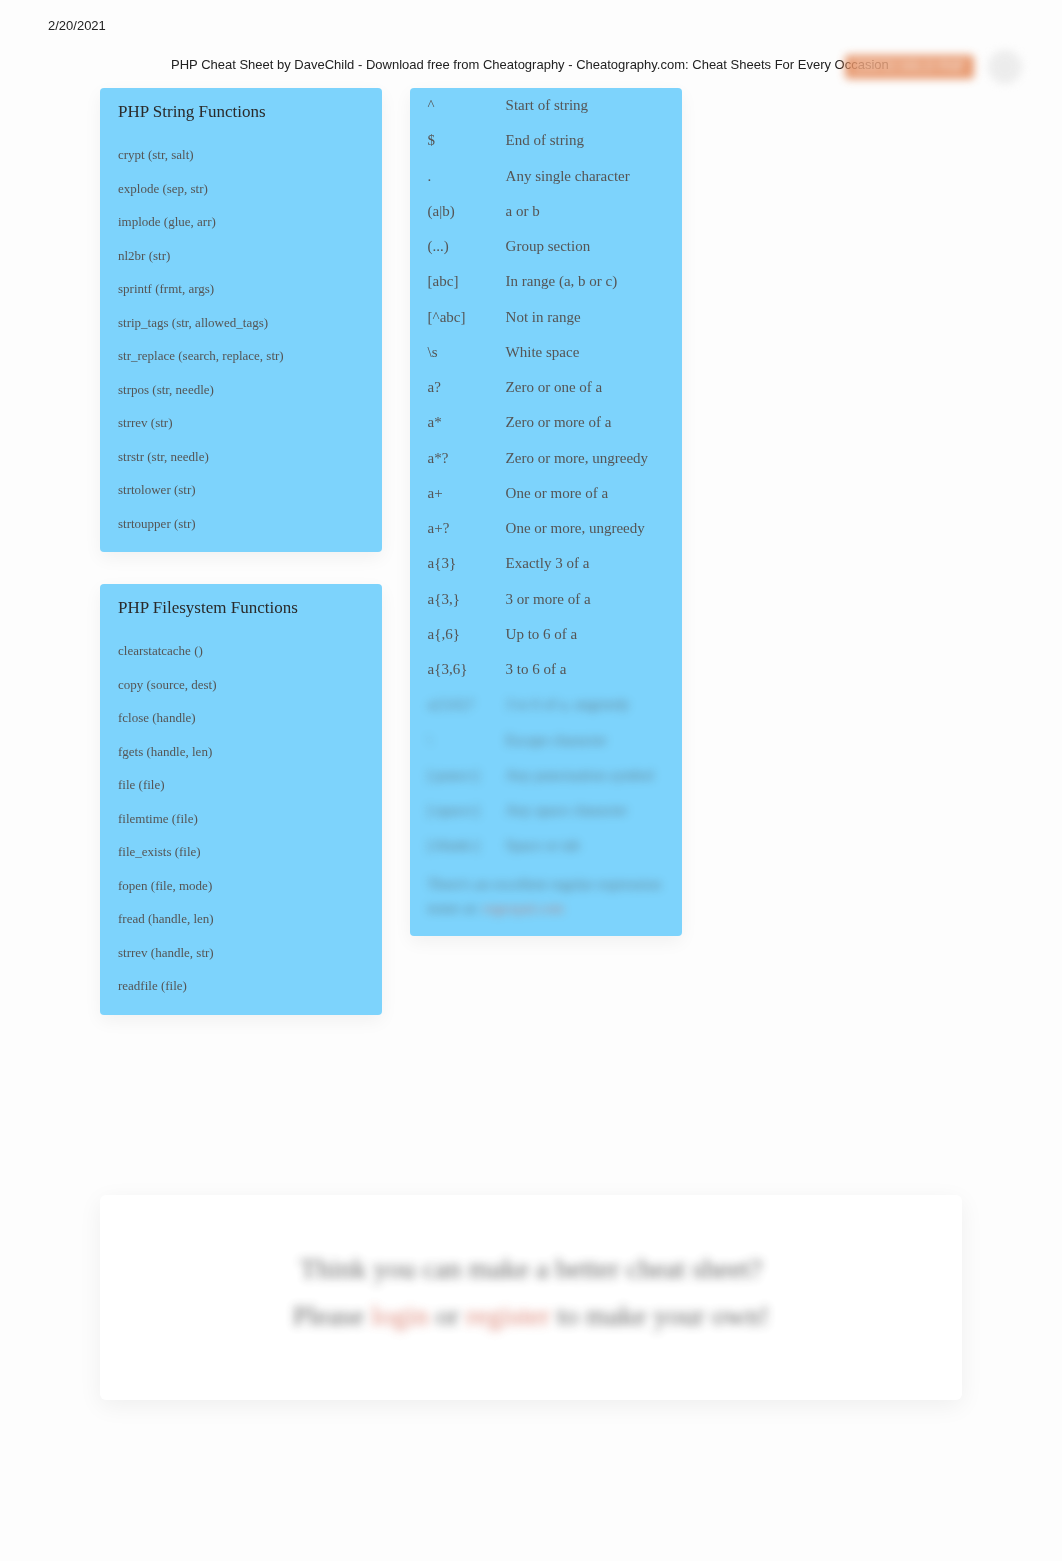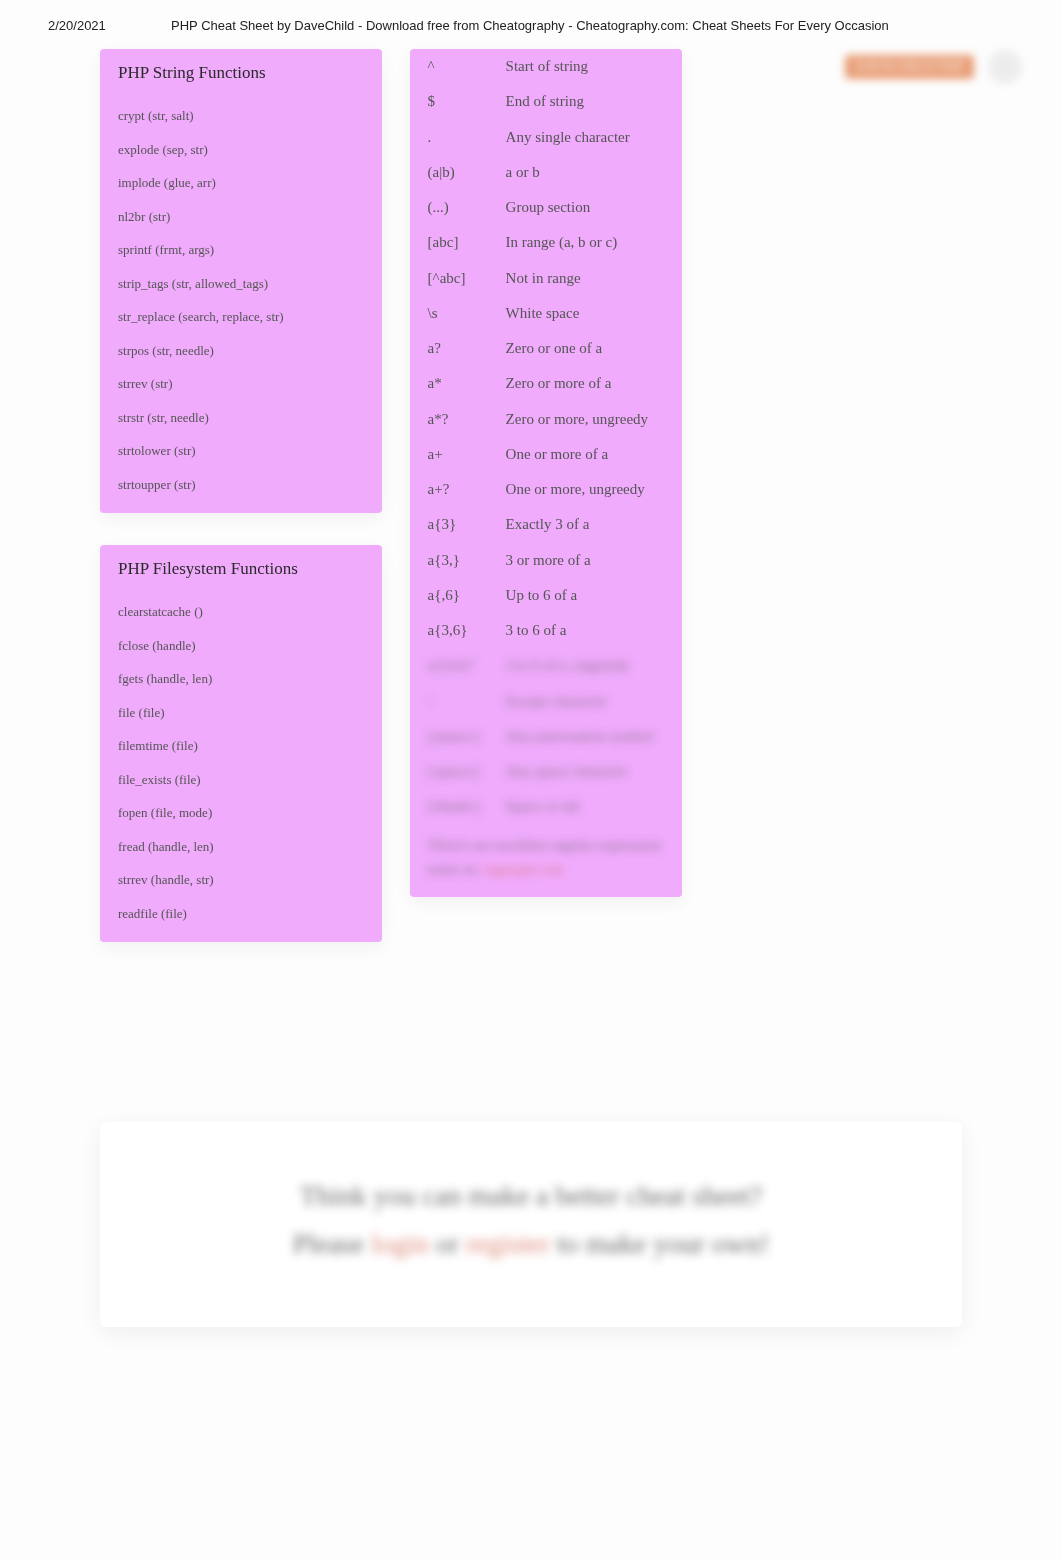--- a/index.html
+++ b/index.html
@@ -11,37 +11,37 @@
     position: relative;
   }
   .page-header {
     display: flex;
     justify-content: flex-end;
     padding: 18px 48px 8px 48px;
     font-family: Arial, Helvetica, sans-serif;
     font-size: 13px;
     color: #222;
   }
-  .page-header .title { flex: 1; text-align: center; }
+  .page-header .title { flex: 1; text-align: center; margin-top: 39px; }
   .content {
     display: flex;
     gap: 28px;
     padding: 8px 100px 40px 100px;
     align-items: flex-start;
   }
   .col {
     display: flex;
     flex-direction: column;
     gap: 32px;
   }
   .col-left { width: 290px; }
   .col-mid  { width: 280px; position: relative; }
   .col-right{ width: 260px; }
   .card {
-    background: #f0abfc;
+    background: #7dd3fc;
     border-radius: 4px;
     box-shadow: 0 6px 18px rgba(0,0,0,0.05);
     padding: 0 0 12px 0;
   }
   .card-title {
     font-size: 17px;
     color: #2a2a2a;
     padding: 14px 18px 16px 18px;
     font-weight: normal;
   }
@@ -154,20 +154,21 @@
           <div class="row">strstr (str, needle)</div>
           <div class="row">strtolower (str)</div>
           <div class="row">strtoupper (str)</div>
         </div>
     </div>
 
     <div class="card item-list">
       <h3 class="card-title">PHP Filesystem Functions</h3>
       <div id="fs-items">
           <div class="row">clearstatcache ()</div>
+          <div class="row">copy (source, dest)</div>
           <div class="row">fclose (handle)</div>
           <div class="row">fgets (handle, len)</div>
           <div class="row">file (file)</div>
           <div class="row">filemtime (file)</div>
           <div class="row">file_exists (file)</div>
           <div class="row">fopen (file, mode)</div>
           <div class="row">fread (handle, len)</div>
           <div class="row">strrev (handle, str)</div>
           <div class="row">readfile (file)</div>
         </div>

